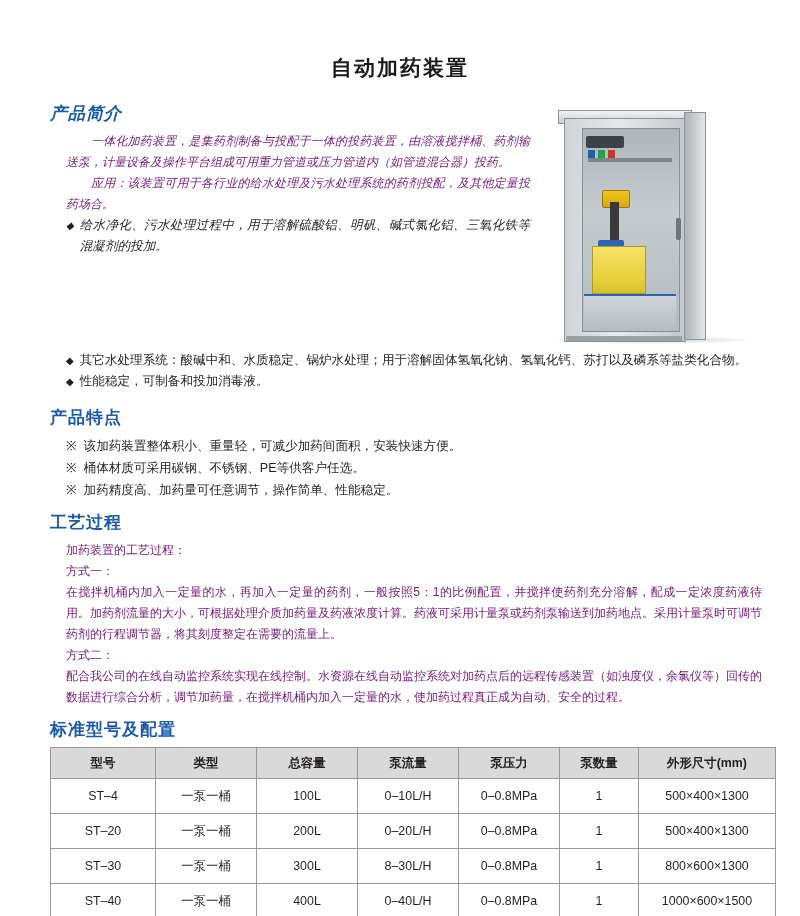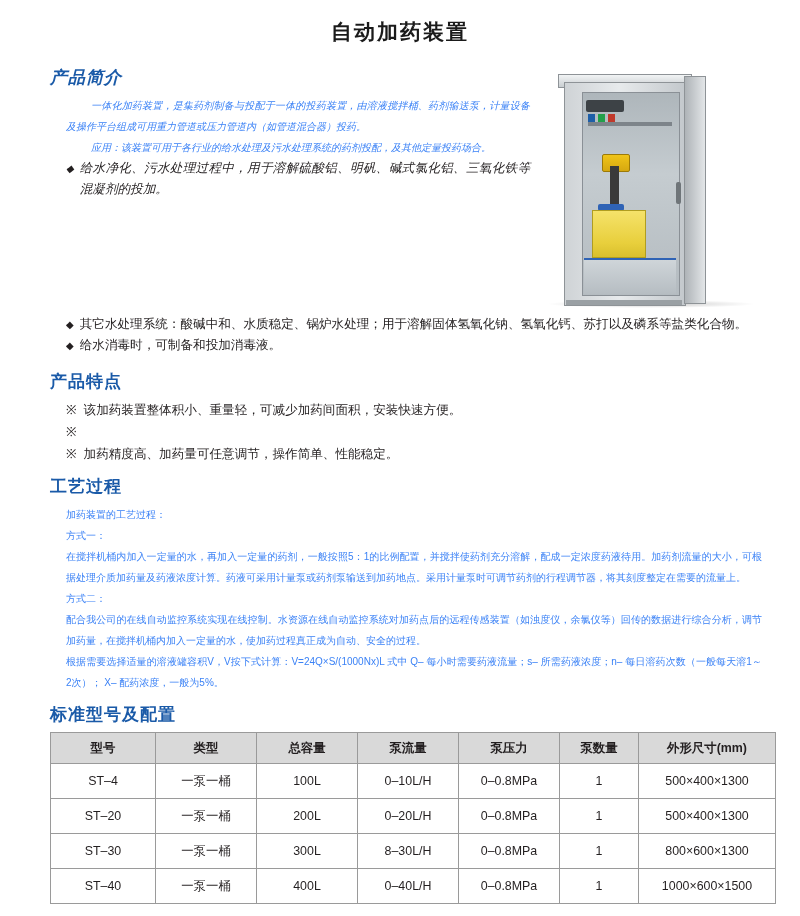--- a/index.html
+++ b/index.html
@@ -14,20 +14,21 @@
     color: #231f20;
     position: relative;
     overflow: hidden;
   }
   .page {
     width: 800px;
     height: 696px;
     position: relative;
     box-sizing: border-box;
     padding: 0 38px;
+    margin-top: 36px;
   }
   .doc-title {
     text-align: center;
     font-size: 21px;
     font-weight: bold;
     color: #1a1a1a;
     letter-spacing: 2px;
     padding-top: 18px;
     padding-bottom: 6px;
   }
@@ -35,24 +36,24 @@
     color: #1a5aa8;
     font-size: 17px;
     font-weight: bold;
     letter-spacing: 1px;
     margin: 14px 0 6px 12px;
   }
   .section-heading.tight {
     margin-top: 10px;
   }
   p.body-text {
-    font-size: 10px;
+    font-size: 12px;
     line-height: 21px;
     margin: 0 0 0 0;
-    color: #3b82f6;
+    color: #701a75;
     text-align: justify;
   }
   .indent2 {
     text-indent: 25px;
   }
   .para-block {
     margin-left: 28px;
     margin-right: 0;
   }
   .top-wrap {
@@ -280,44 +281,44 @@
       </div>
     </div>
   </div>
 
   <div class="bullet-line">
     <span class="bullet-mark">◆</span>
     <span class="bullet-text">其它水处理系统：酸碱中和、水质稳定、锅炉水处理；用于溶解固体氢氧化钠、氢氧化钙、苏打以及磷系等盐类化合物。</span>
   </div>
   <div class="bullet-line">
     <span class="bullet-mark">◆</span>
-    <span class="bullet-text">给水消毒时，可制备和投加消毒液。</span>
+    <span class="bullet-text">性能稳定，可制备和投加消毒液。</span>
   </div>
 
   <div class="section-heading">产品特点</div>
   <div class="feature-line">
     <span class="feature-mark">※</span>
     <span>该加药装置整体积小、重量轻，可减少加药间面积，安装快速方便。</span>
   </div>
   <div class="feature-line">
     <span class="feature-mark">※</span>
+    <span>桶体材质可采用碳钢、不锈钢、PE等供客户任选。</span>
   </div>
   <div class="feature-line">
     <span class="feature-mark">※</span>
     <span>加药精度高、加药量可任意调节，操作简单、性能稳定。</span>
   </div>
 
   <div class="section-heading tight">工艺过程</div>
   <div class="para-block">
     <p class="body-text">加药装置的工艺过程：</p>
     <p class="body-text">方式一：</p>
     <p class="body-text">在搅拌机桶内加入一定量的水，再加入一定量的药剂，一般按照5：1的比例配置，并搅拌使药剂充分溶解，配成一定浓度药液待用。加药剂流量的大小，可根据处理介质加药量及药液浓度计算。药液可采用计量泵或药剂泵输送到加药地点。采用计量泵时可调节药剂的行程调节器，将其刻度整定在需要的流量上。</p>
     <p class="body-text">方式二：</p>
     <p class="body-text">配合我公司的在线自动监控系统实现在线控制。水资源在线自动监控系统对加药点后的远程传感装置（如浊度仪，余氯仪等）回传的数据进行综合分析，调节加药量，在搅拌机桶内加入一定量的水，使加药过程真正成为自动、安全的过程。</p>
-    <p class="body-text">根据需要选择适量的溶液罐容积V，V按下式计算：V=24Q×S/(1000Nx)L 式中 Q– 每小时需要药液流量；s– 所需药液浓度；n– 每日溶药次数（一般每天溶1～2次）； X– 配药浓度，一般为5%。</p>
   </div>
 
   <div class="section-heading tight">标准型号及配置</div>
 
   <table class="spec">
     <thead>
       <tr>
         <th style="width:104px">型号</th>
         <th style="width:100px">类型</th>
         <th style="width:100px">总容量</th>

